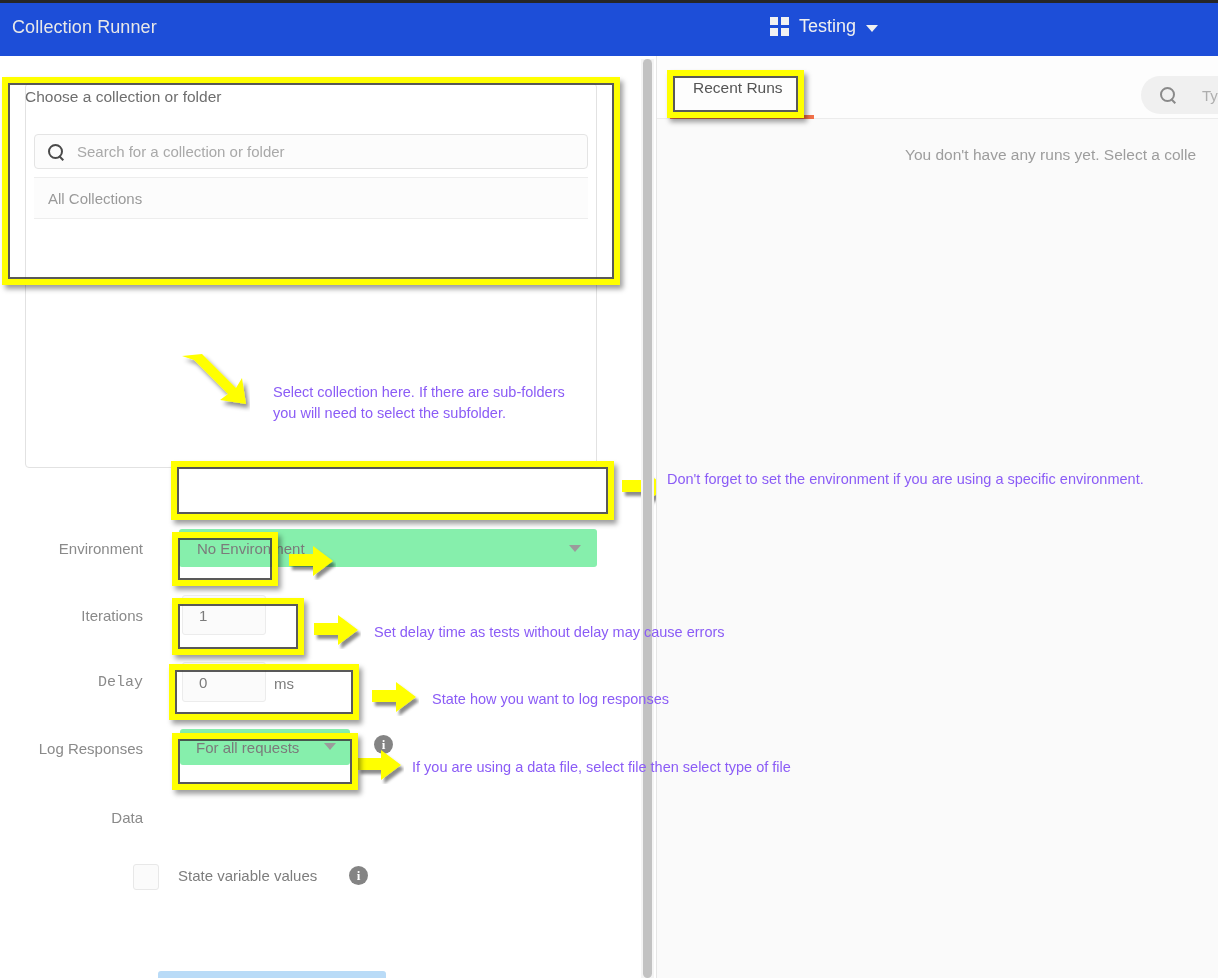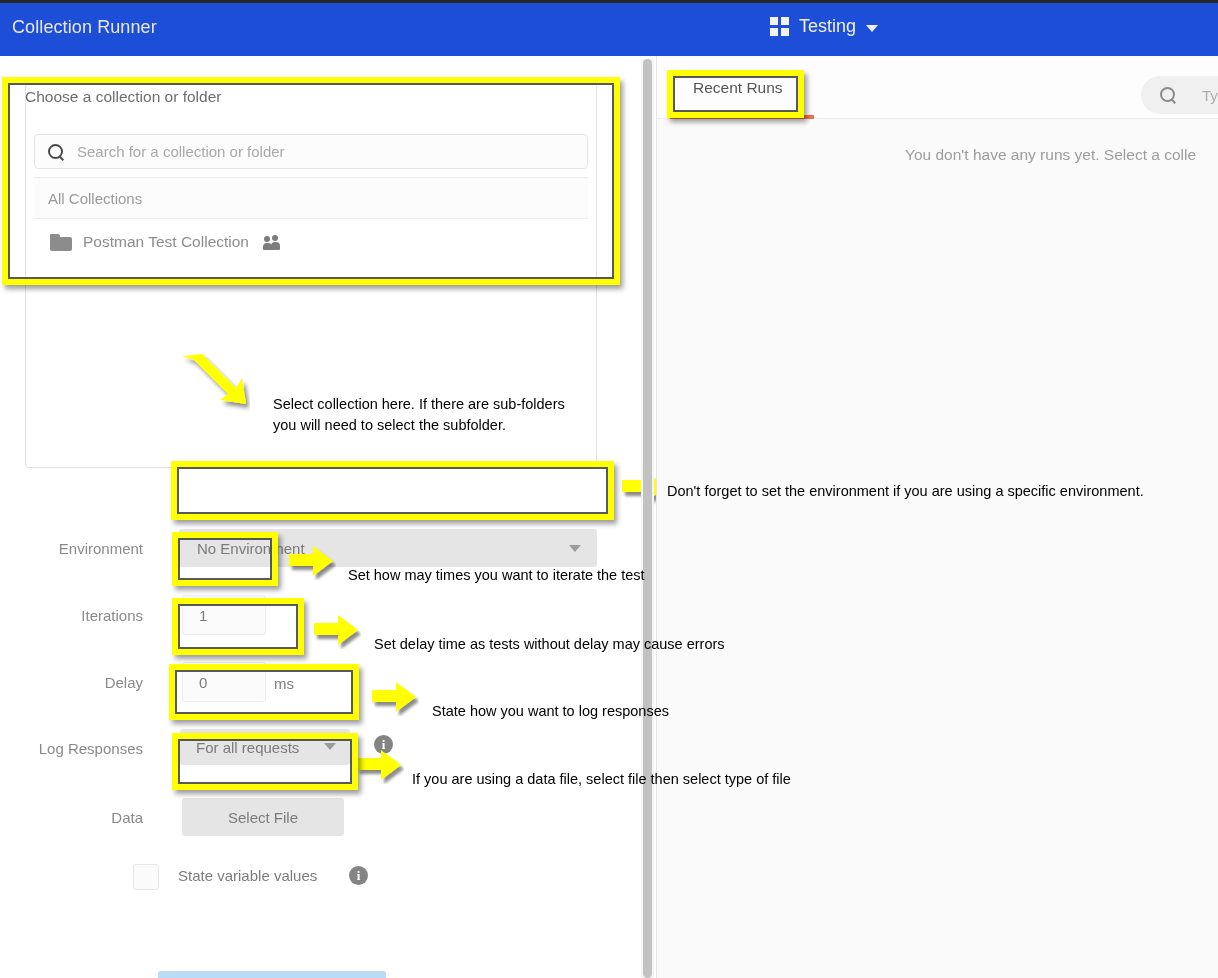--- a/index.html
+++ b/index.html
@@ -100,49 +100,49 @@
   .people-icon .h2 { left:9px; top:0px; width:6px; height:6px; }
   .people-icon .b1, .people-icon .b2 {
     position:absolute; background:#7d7d7d;
   }
   .people-icon .b1 { left:0px; top:8px; width:9px; height:7px; border-radius:4px 4px 1px 1px; }
   .people-icon .b2 { left:8px; top:7px; width:9px; height:8px; border-radius:4px 4px 1px 1px; }
 
   
   .diag-arrow { position: absolute; left: 180px; top: 296px; }
   .anno-text {
-    position: absolute; color: #000000; font-size: 14.5px; line-height: 21px;
-    font-family: "Liberation Sans", sans-serif; white-space: nowrap; margin-top: 12px;
+    position: absolute; color: #8b5cf6; font-size: 14.5px; line-height: 21px;
+    font-family: "Liberation Sans", sans-serif; white-space: nowrap;
   }
   .anno-collection { left: 273px; top: 326px; }
 
   
   .form-label {
     position: absolute; font-size: 15px; color: #8a8a8a; text-align: right;
   }
   .fld {
-    position: absolute; background: #e5e5e5; border-radius: 3px;
+    position: absolute; background: #86efac; border-radius: 3px;
     display: flex; align-items: center;
   }
   .fld-white { background: #fbfbfb; border: 1px solid #ececec; }
   .fld-text { font-size: 15px; color: #7b7b7b; }
   .sel-caret {
     position: absolute; width: 0; height: 0;
     border-left: 6px solid transparent; border-right: 6px solid transparent;
     border-top: 7px solid #9b9b9b;
   }
 
   .env-label   { left: 28px;  top: 484px; width: 115px; }
   .env-field   { left: 179px; top: 473px; width: 418px; height: 38px; padding-left: 18px; }
   .env-caret   { left: 569px; top: 489px; }
 
   .iter-label  { left: 28px;  top: 551px; width: 115px; }
   .iter-field  { left: 182px; top: 539px; width: 84px; height: 40px; padding-left: 16px; }
 
-  .delay-label { left: 28px;  top: 618px; width: 115px; }
+  .delay-label { left: 28px;  top: 618px; width: 115px; font-family: Liberation Mono, monospace; }
   .delay-field { left: 182px; top: 606px; width: 84px; height: 40px; padding-left: 16px; }
   .delay-unit  { position:absolute; left: 274px; top: 619px; font-size: 15px; color: #7d7d7d; }
 
   .log-label   { left: 8px;   top: 684px; width: 135px; }
   .log-field   { left: 180px; top: 673px; width: 170px; height: 36px; padding-left: 16px; }
   .log-caret   { left: 324px; top: 687px; }
 
   .data-label  { left: 28px;  top: 753px; width: 115px; }
   .data-field  { left: 182px; top: 742px; width: 162px; height: 38px; justify-content:center; }
 
@@ -258,30 +258,20 @@
 
     <div class="chooser-label">Choose a collection or folder</div>
 
     <div class="search-row">
       <span class="search-glyph"></span>
       <span class="search-ph">Search for a collection or folder</span>
     </div>
 
     <div class="all-collections">All Collections</div>
 
-    <div class="coll-row">
-      <span class="folder-icon"></span>
-      <span class="coll-name">Postman Test Collection</span>
-      <span class="people-icon">
-        <span class="h1"></span>
-          <span class="h2"></span>
-          <span class="b1"></span>
-          <span class="b2"></span>
-      </span>
-    </div>
 
     <svg class="diag-arrow" width="70" height="60" viewBox="0 0 70 60">
       <defs>
         <filter id="sh1" x="-40%" y="-40%" width="190%" height="190%">
           <feDropShadow dx="3" dy="4" stdDeviation="2" flood-color="#000" flood-opacity="0.45"></feDropShadow>
         </filter>
       </defs>
       <polygon filter="url(#sh1)" points="2,4 22,2 56,36 62,26 66,52 40,48 48,42 14,8" fill="#ffff00"></polygon>
     </svg>
     <div class="anno-text anno-collection">
@@ -307,23 +297,20 @@
     <span class="delay-unit">ms</span>
 
     <div class="form-label log-label">Log Responses</div>
     <div class="fld log-field">
       <span class="fld-text">For all requests</span>
     </div>
     <span class="sel-caret log-caret"></span>
     <span class="info-icon info-log">i</span>
 
     <div class="form-label data-label">Data</div>
-    <div class="fld data-field">
-      <span class="fld-text">Select File</span>
-    </div>
 
     <div class="keep-box"></div>
     <div class="keep-text">State variable values</div>
     <span class="info-icon info-keep">i</span>
 
     <div class="start-run">Start Run</div>
   </div>
 
   <svg class="rarrow" style="left:622px; top:470px;" width="46" height="36" viewBox="0 0 46 36">
     <defs>
@@ -364,18 +351,17 @@
         <span class="search-glyph"></span>
         <span class="run-search-ph">Typ</span>
       </div>
     </div>
     <div class="empty-msg">You don't have any runs yet. Select a colle</div>
   </div>
 
   <div class="hl hl-tab"></div>
 
   <div class="anno-text anno-env">Don't forget to set the environment if you are using a specific environment.</div>
-  <div class="anno-text anno-iter">Set how may times you want to iterate the test</div>
   <div class="anno-text anno-delay">Set delay time as tests without delay may cause errors</div>
   <div class="anno-text anno-data">If you are using a data file, select file then select type of file</div>
   <div class="anno-text anno-log">State how you want to log responses</div>
 
 </div>
 
 </body></html>

